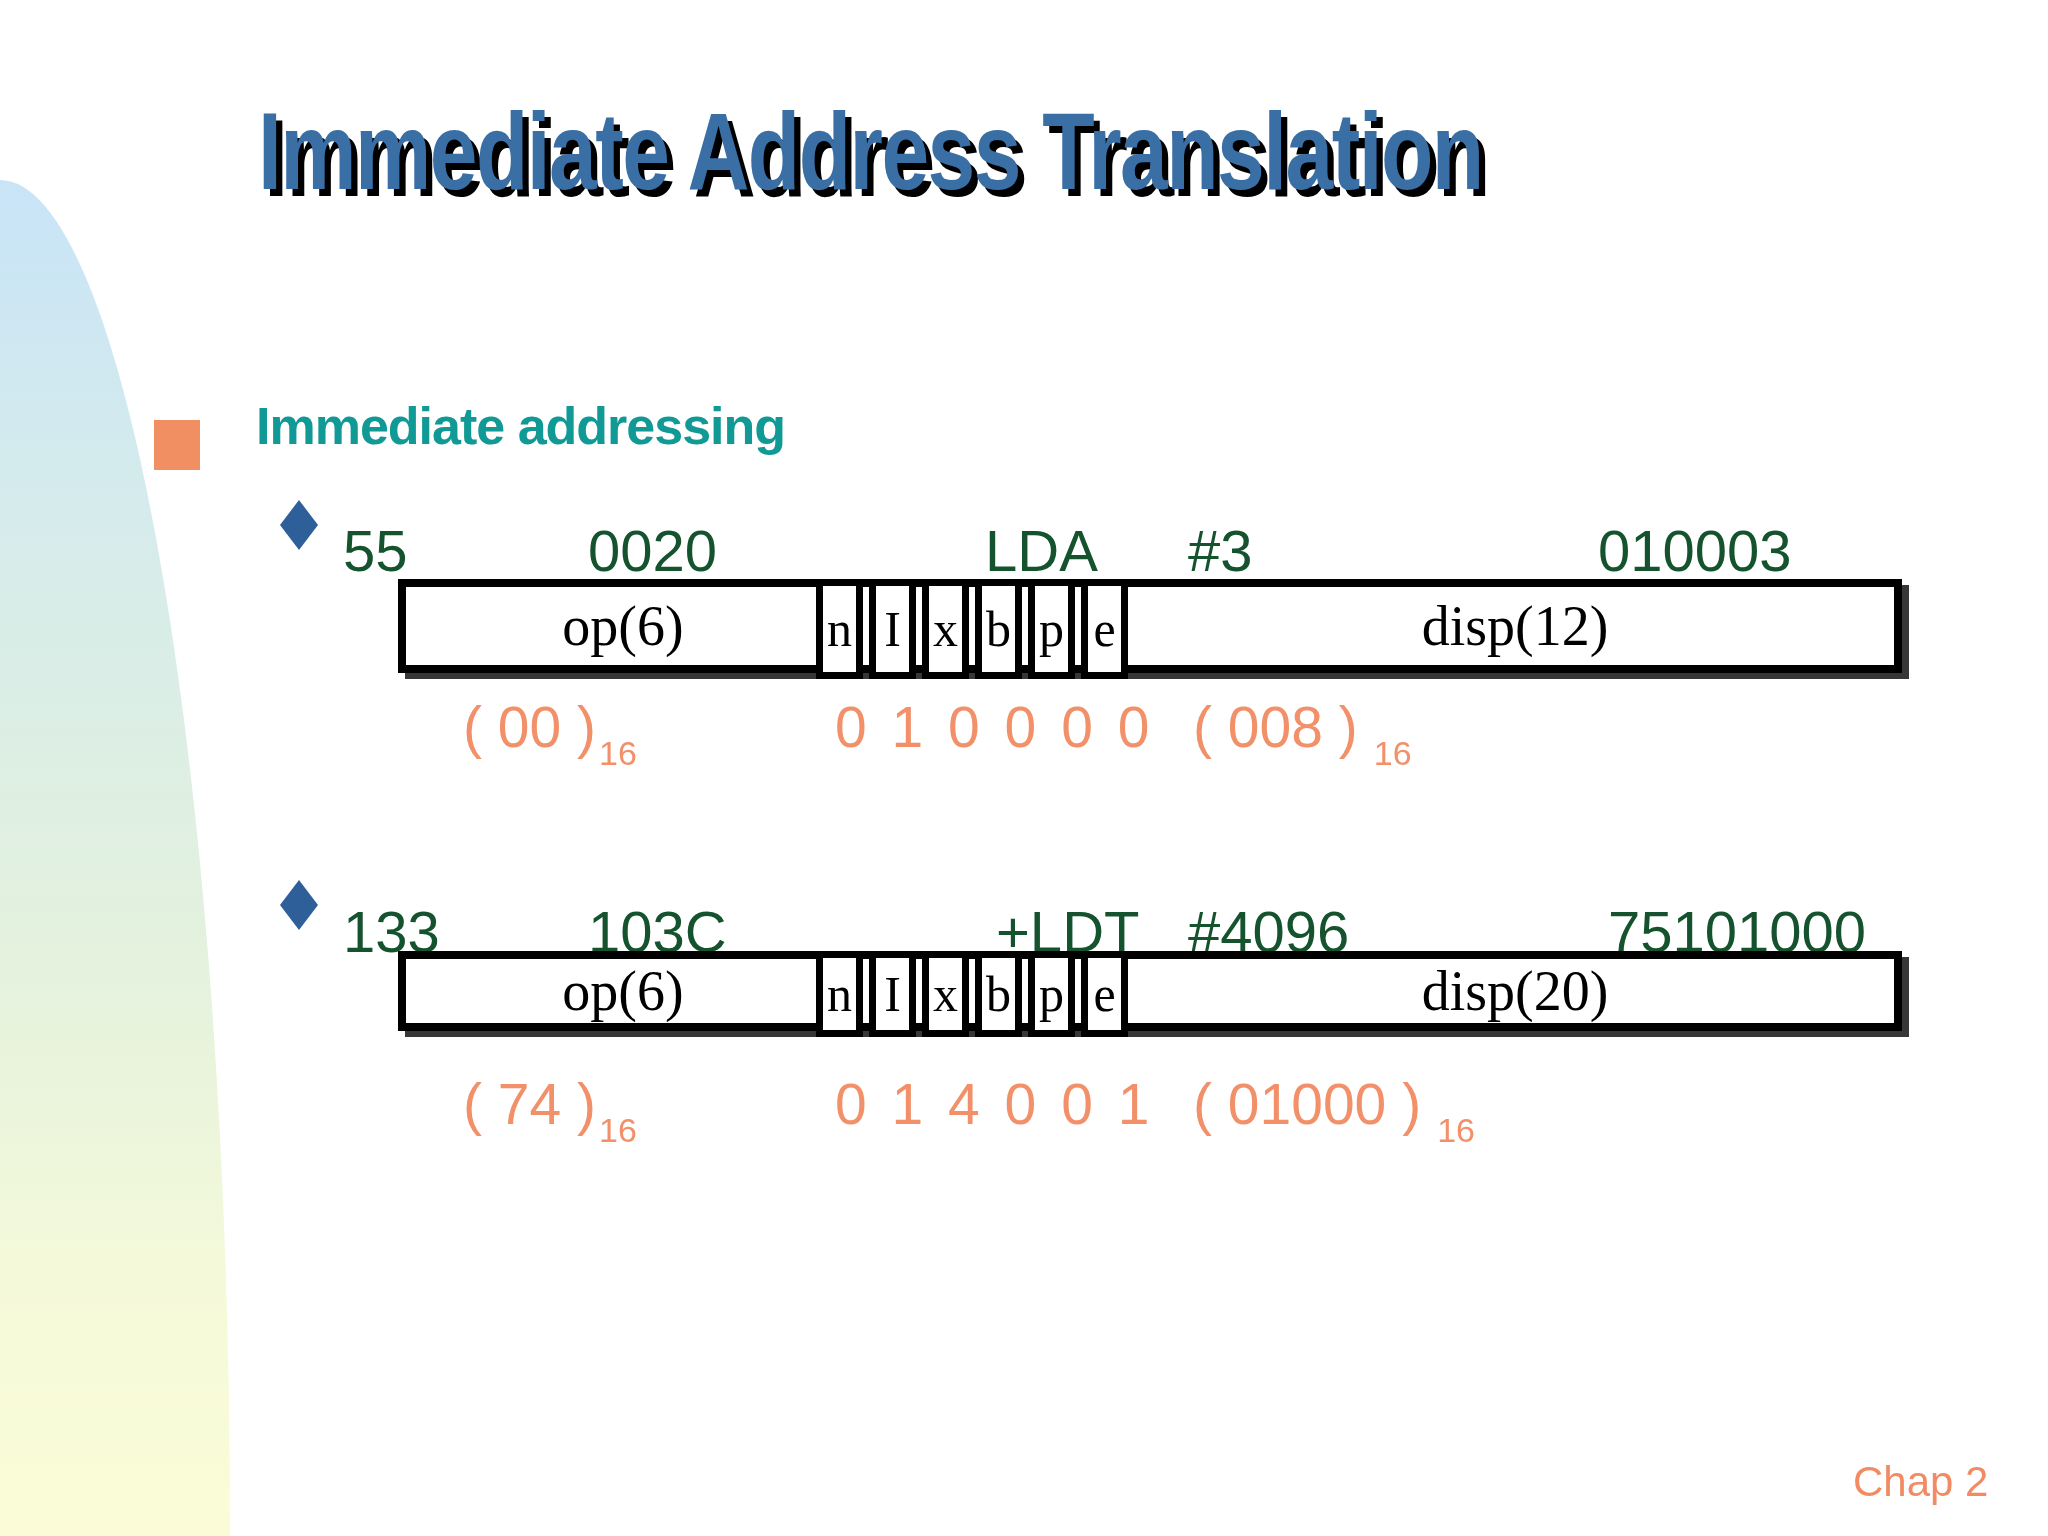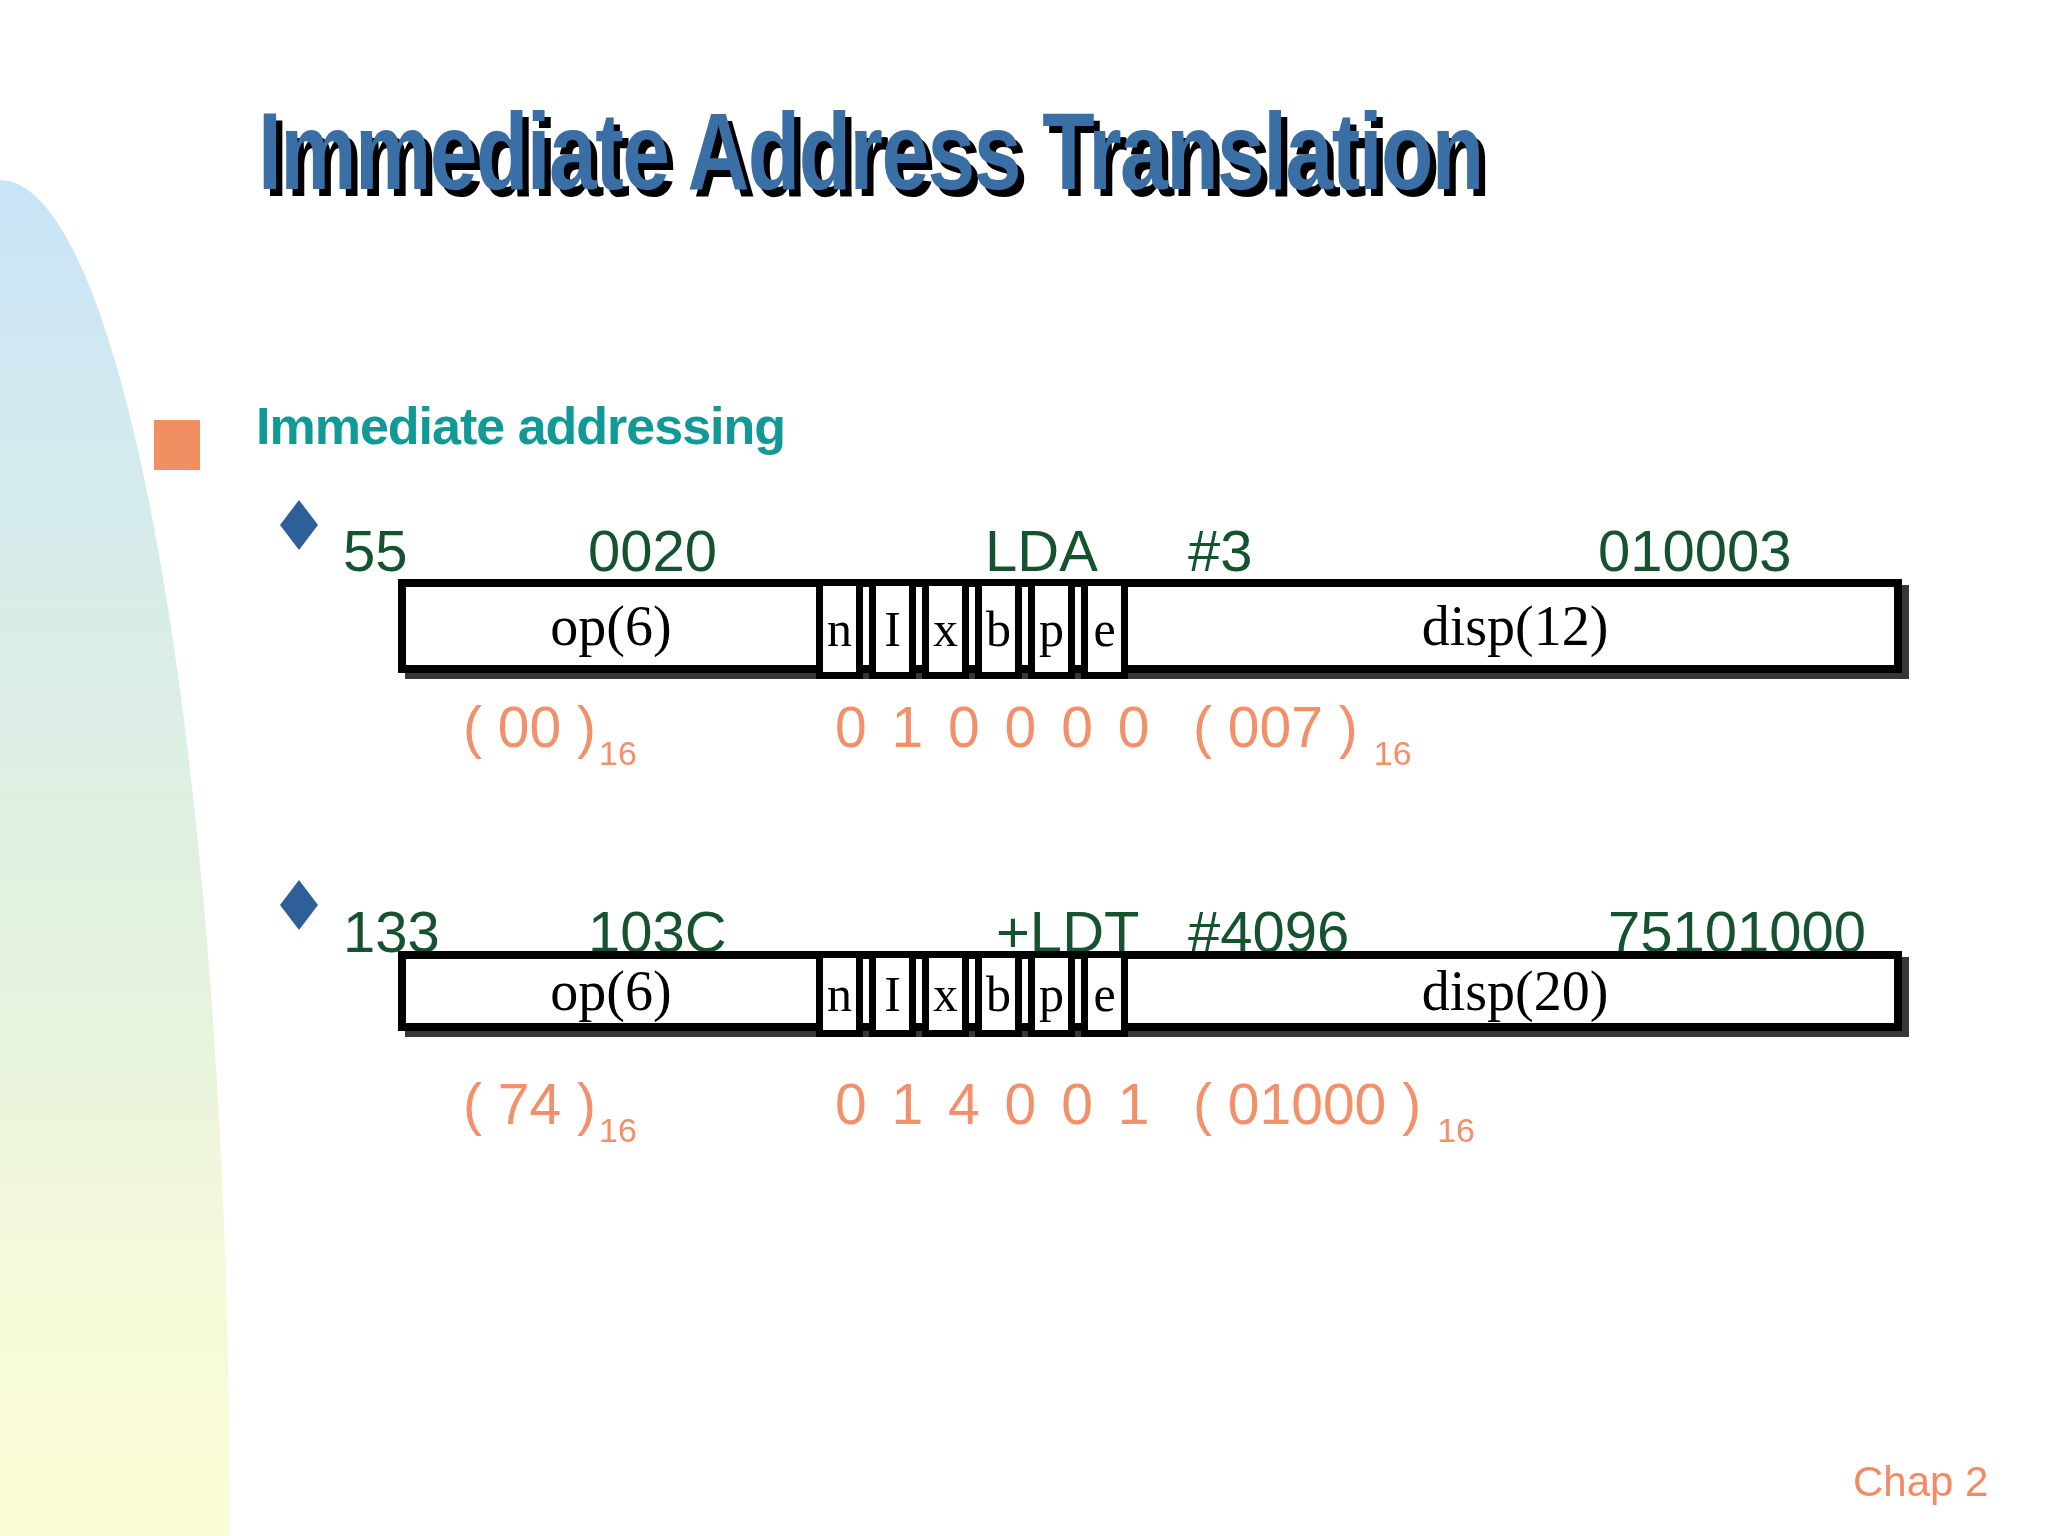--- a/index.html
+++ b/index.html
@@ -52,21 +52,21 @@
     background:#ffffff; border:8px solid #000000;
     box-shadow:7px 6px 0 rgba(20,20,20,0.85);
   }
   .fbox1 { top:579px; height:94px; }
   .fbox2 { top:951px; height:80px; }
   .flabel {
     position:absolute; top:50%; transform:translateY(-50%);
     font-family:"Liberation Serif", serif; font-size:56px; color:#000;
     text-align:center; white-space:nowrap;
   }
-  .flabel.op   { left:0; width:410px;text-align:center; }
+  .flabel.op   { left:12px; width:410px;text-align:center; }
   .flabel.disp { left:730px; right:0; }
   .cells {
     position:absolute; left:410px; top:-8px; height:calc(100% + 22px);
     display:flex; gap:6px;
   }
   .cell {
     box-sizing:border-box; width:47px; border:7px solid #000; background:#fff;
     display:flex; align-items:center; justify-content:center;
     font-family:"Liberation Serif", serif; font-size:50px; color:#000;
   }
@@ -118,21 +118,21 @@
       <div class="cell">b</div>
       <div class="cell">p</div>
       <div class="cell">e</div>
     </div>
     <span class="flabel disp">disp(12)</span>
   </div>
 
   <div class="decode dec1">
     <span class="tok2 p-hex"><span>( 00 )</span><sub class="base">16</sub></span>
     <span class="tok2 p-bits bits">0 1 0 0 0 0</span>
-    <span class="tok2 p-disp"><span>( 007 )</span><sub class="base gap">16</sub></span>
+    <span class="tok2 p-disp"><span>( 008 )</span><sub class="base gap">16</sub></span>
   </div>
 
   <div class="diamond d2"></div>
   <div class="row2">
     <span class="tok l-loc">133</span>
     <span class="tok l-addr">103C</span>
     <span class="tok l-op2">+LDT</span>
     <span class="tok l-opr">#4096</span>
     <span class="tok l-obj2">75101000</span>
   </div>

